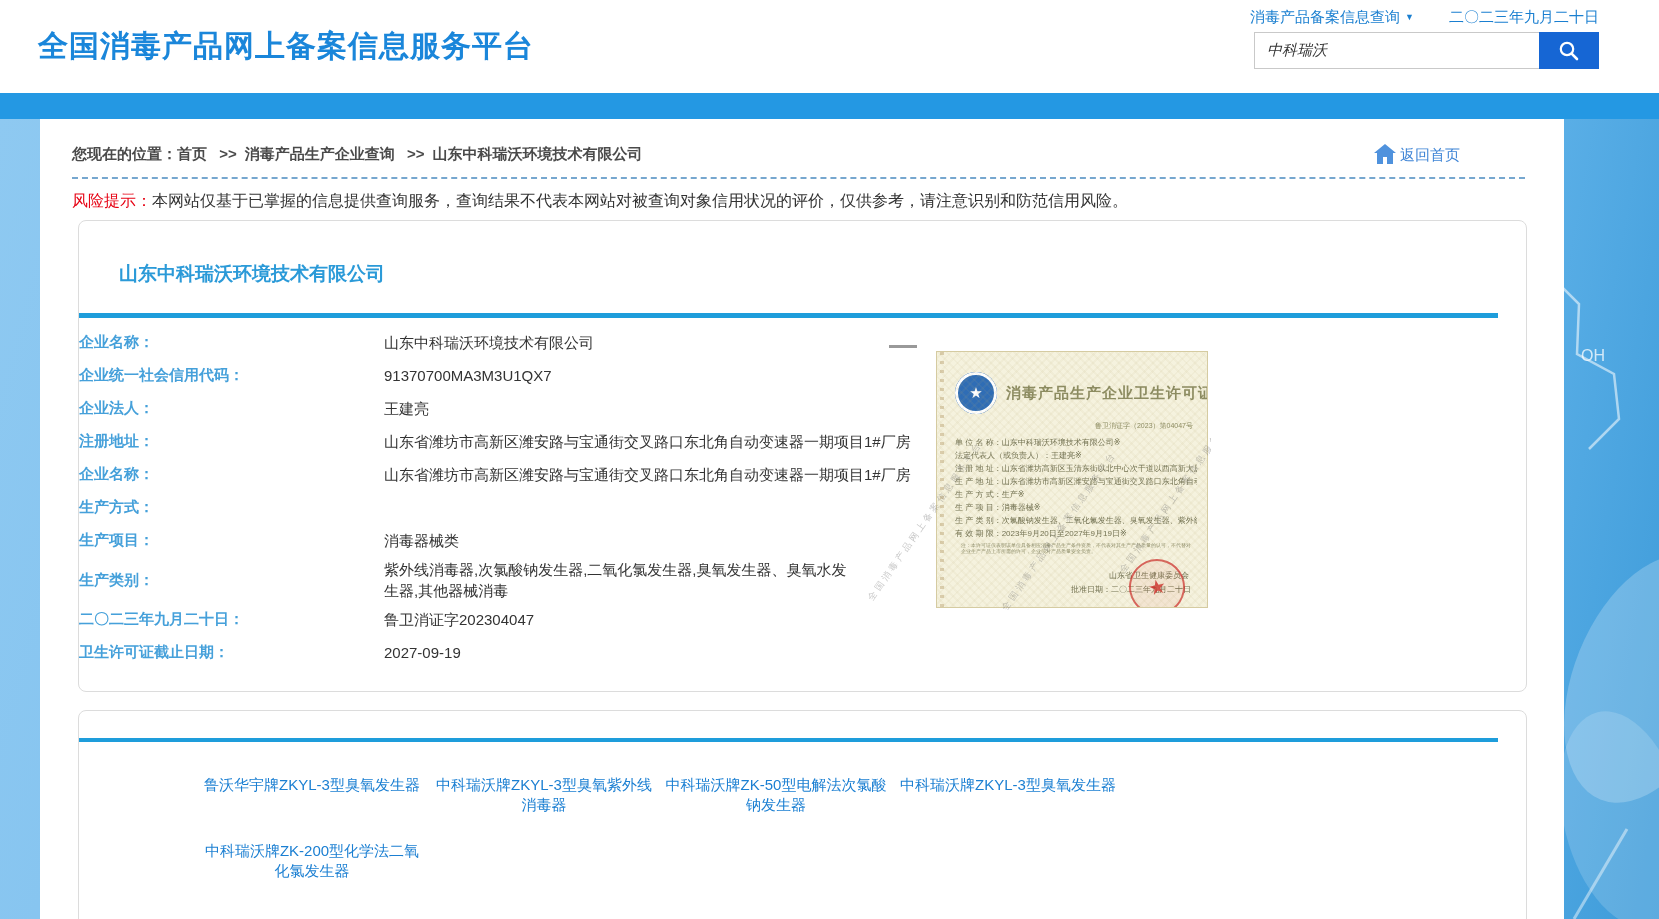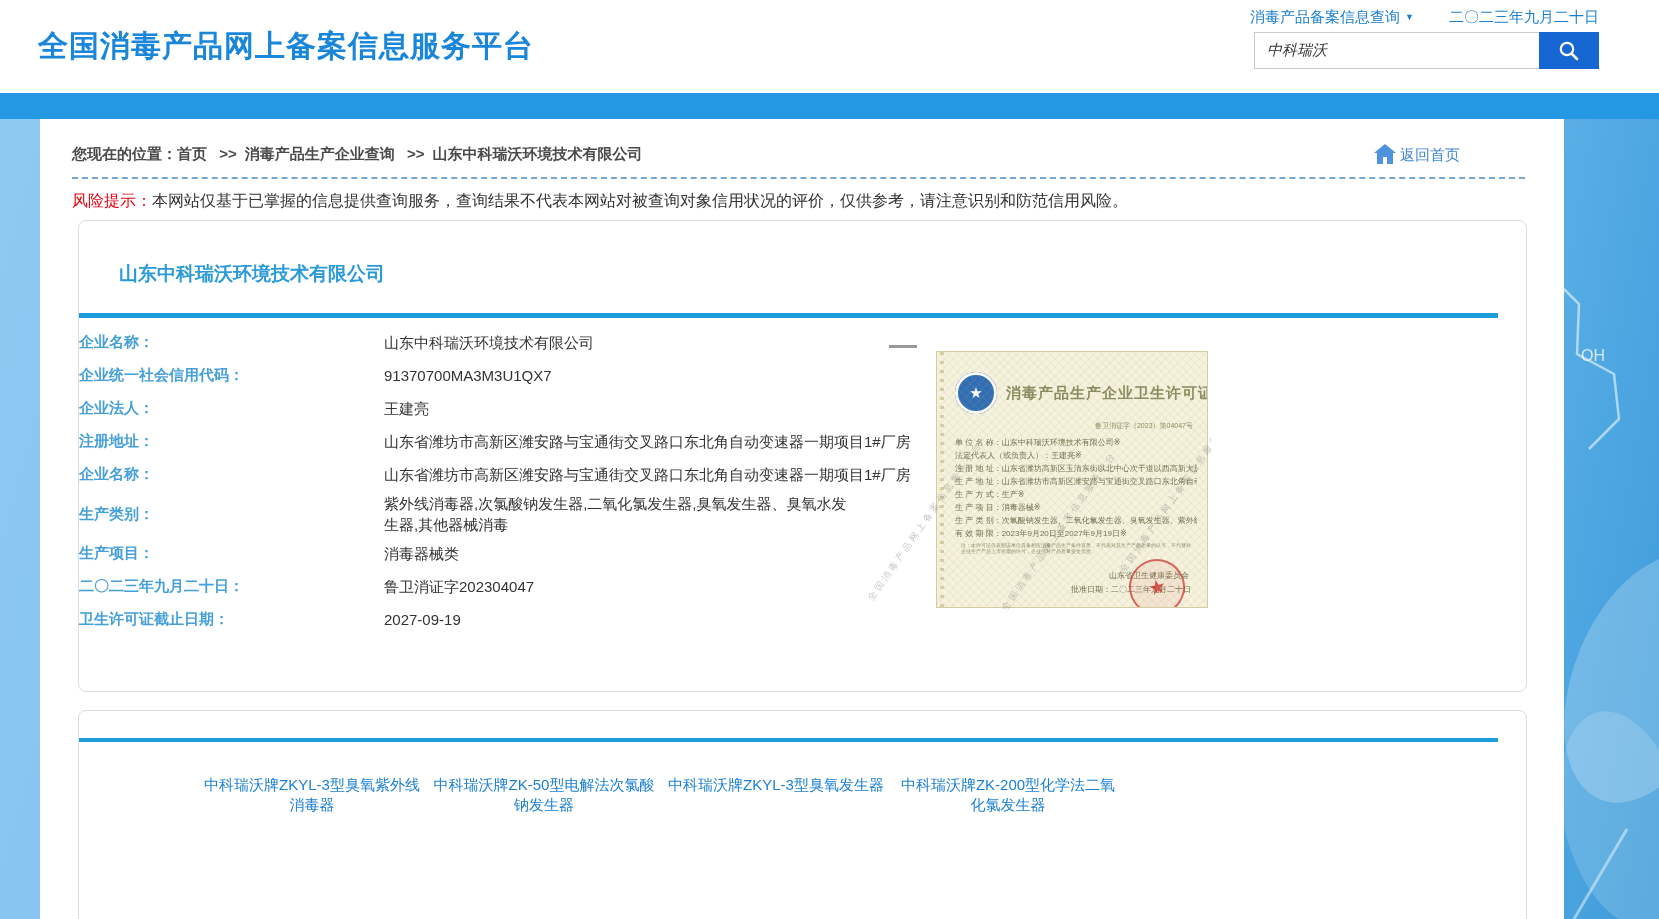--- a/index.html
+++ b/index.html
@@ -166,27 +166,31 @@
               <div class="fvalue">王建亮</div>
             </div>
           <div class="frow">
               <div class="flabel">注册地址：</div>
               <div class="fvalue">山东省潍坊市高新区潍安路与宝通街交叉路口东北角自动变速器一期项目1#厂房</div>
             </div>
           <div class="frow">
               <div class="flabel">企业名称：</div>
               <div class="fvalue">山东省潍坊市高新区潍安路与宝通街交叉路口东北角自动变速器一期项目1#厂房</div>
             </div>
+          <div class="frow">
+              <div class="flabel">生产方式：</div>
+              <div class="fvalue"></div>
+            </div>
+          <div class="frow">
+              <div class="flabel">生产项目：</div>
+              <div class="fvalue">消毒器械类</div>
+            </div>
           <div class="frow narrow">
               <div class="flabel">生产类别：</div>
               <div class="fvalue">紫外线消毒器,次氯酸钠发生器,二氧化氯发生器,臭氧发生器、臭氧水发生器,其他器械消毒</div>
-            </div>
-          <div class="frow">
-              <div class="flabel">生产项目：</div>
-              <div class="fvalue">消毒器械类</div>
             </div>
           <div class="frow">
               <div class="flabel">二〇二三年九月二十日：</div>
               <div class="fvalue">鲁卫消证字202304047</div>
             </div>
           <div class="frow">
               <div class="flabel">卫生许可证截止日期：</div>
               <div class="fvalue">2027-09-19</div>
             </div>
         </div>
@@ -217,20 +221,21 @@
           </div>
           <div class="wm wm1">全国消毒产品网上备案信息服务平台</div>
           <div class="wm wm2">全国消毒产品网上备案信息服务平台</div>
           <div class="wm wm3">全国消毒产品网上备案信息服务平台</div>
         </div>
       </section>
 
       <section class="card products-card">
         <div class="title-underline"></div>
         <div class="products">
+          <div class="product"><a>鲁沃华宇牌ZKYL-3型臭氧发生器</a></div>
           <div class="product"><a>中科瑞沃牌ZKYL-3型臭氧紫外线消毒器</a></div>
           <div class="product"><a>中科瑞沃牌ZK-50型电解法次氯酸钠发生器</a></div>
           <div class="product"><a>中科瑞沃牌ZKYL-3型臭氧发生器</a></div>
           <div class="product"><a>中科瑞沃牌ZK-200型化学法二氧化氯发生器</a></div>
         </div>
       </section>
 
     </div>
   </div>
 </div>

